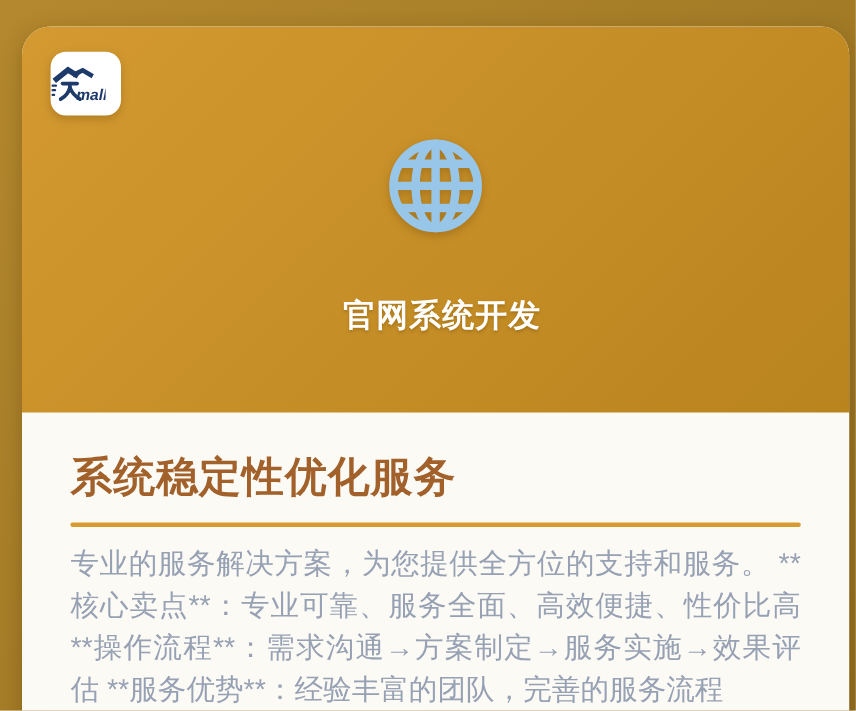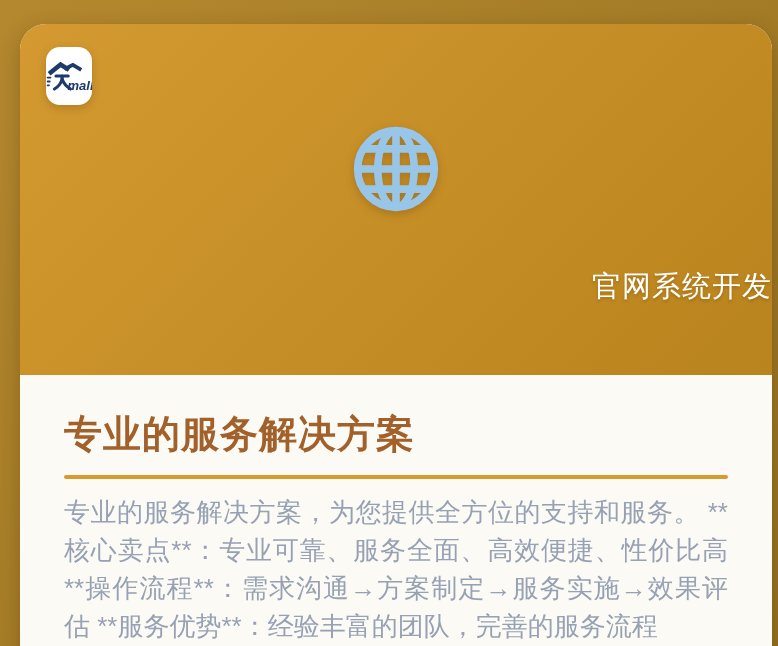--- a/index.html
+++ b/index.html
@@ -23,39 +23,39 @@
     position:absolute;left:20px;top:24px;width:752px;height:660px;
     border-radius:26px;overflow:hidden;
     background:var(--card-white);
     box-shadow:0 6px 20px rgba(60,38,0,.28);
   }
   .card-header{
     position:relative;height:351px;
     background:linear-gradient(135deg,var(--card-gold-light) 0%,var(--card-gold-dark) 100%);
   }
   .app-logo{
-    position:absolute;left:26px;top:23px;width:46px;height:58px;
+    position:absolute;left:26px;top:23px;width:64px;height:58px;
     background:#ffffff;border-radius:14px;
-    display:flex;align-items:center;justify-content:flex-end;
+    display:flex;align-items:center;justify-content:flex-start;
     box-shadow:0 3px 8px rgba(80,50,0,.25);
   }
   .app-logo svg{width:50px;height:40px;color:var(--logo-navy);}
   .logo-mall{
     font-family:"Liberation Sans","DejaVu Sans",sans-serif;
     font-weight:800;font-style:italic;
   }
   .globe{
     position:absolute;left:50%;top:99px;transform:translateX(-50%);
     width:92px;height:92px;color:var(--globe-blue);
     filter:drop-shadow(0 3px 4px rgba(70,45,0,.25));
   }
   .header-title{
     position:absolute;top:243px;left:0;width:100%;
-    text-align:right;color:#ffffff;
-    font-size:29px;font-weight:normal;letter-spacing:1px;
+    text-align:center;color:#ffffff;
+    font-size:29px;font-weight:bold;letter-spacing:1px;
     text-shadow:0 2px 3px rgba(90,55,0,.30);
     padding-left:12px;
   }
   .card-body{
     padding:40px 44px 0 44px;background:var(--card-white);
   }
   .service-heading{
     font-size:38px;font-weight:bold;color:var(--heading-brown);
     line-height:1.05;letter-spacing:1px;
   }
@@ -107,18 +107,18 @@
         <path d="M8 48 H88"></path>
         <path d="M14.5 27 H81.5"></path>
         <path d="M14.5 69 H81.5"></path>
       </svg>
     </div>
 
     <div class="header-title">官网系统开发</div>
   </div>
 
   <div class="card-body">
-    <h1 class="service-heading">专业的服务解决方案</h1>
+    <h1 class="service-heading">系统稳定性优化服务</h1>
     <div class="divider"></div>
     <p class="service-description">专业的服务解决方案，为您提供全方位的支持和服务。 **核心卖点**：专业可靠、服务全面、高效便捷、性价比高 **操作流程**：需求沟通→方案制定→服务实施→效果评估 **服务优势**：经验丰富的团队，完善的服务流程</p>
   </div>
 
 </div>
 
 </body></html>

